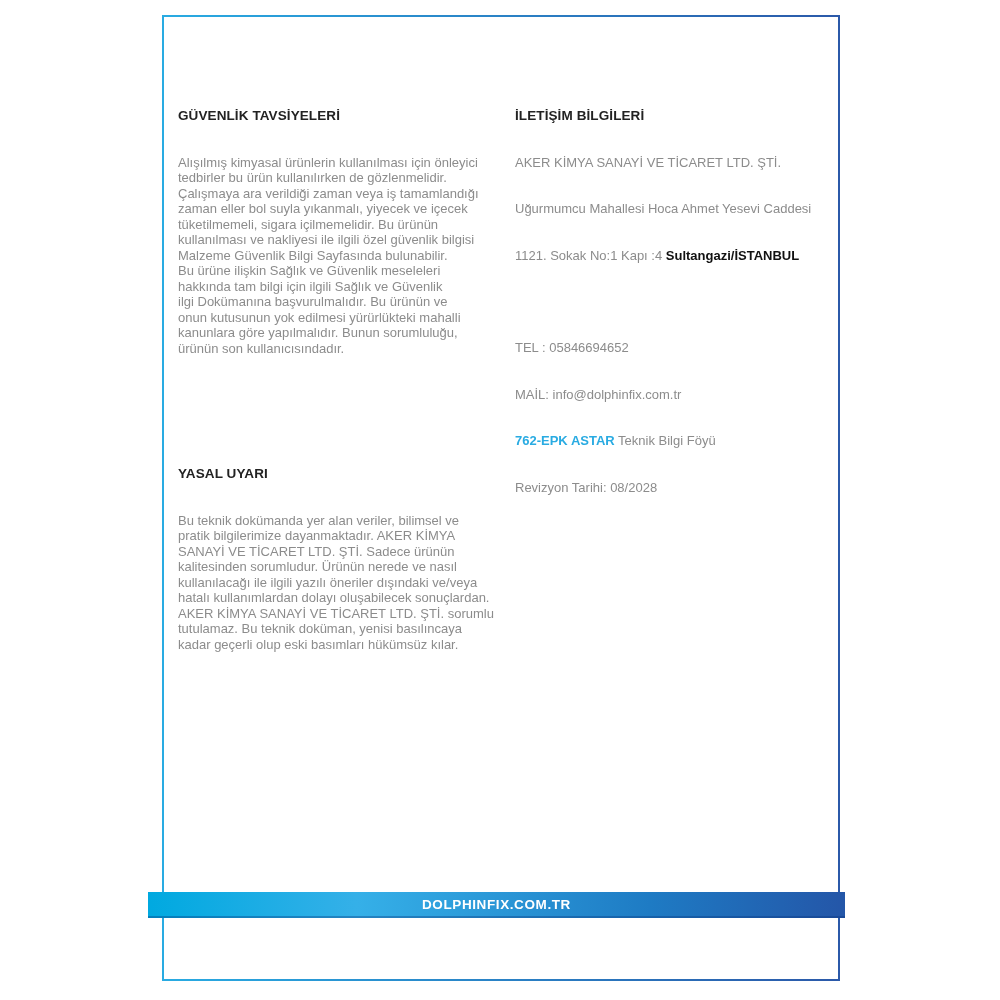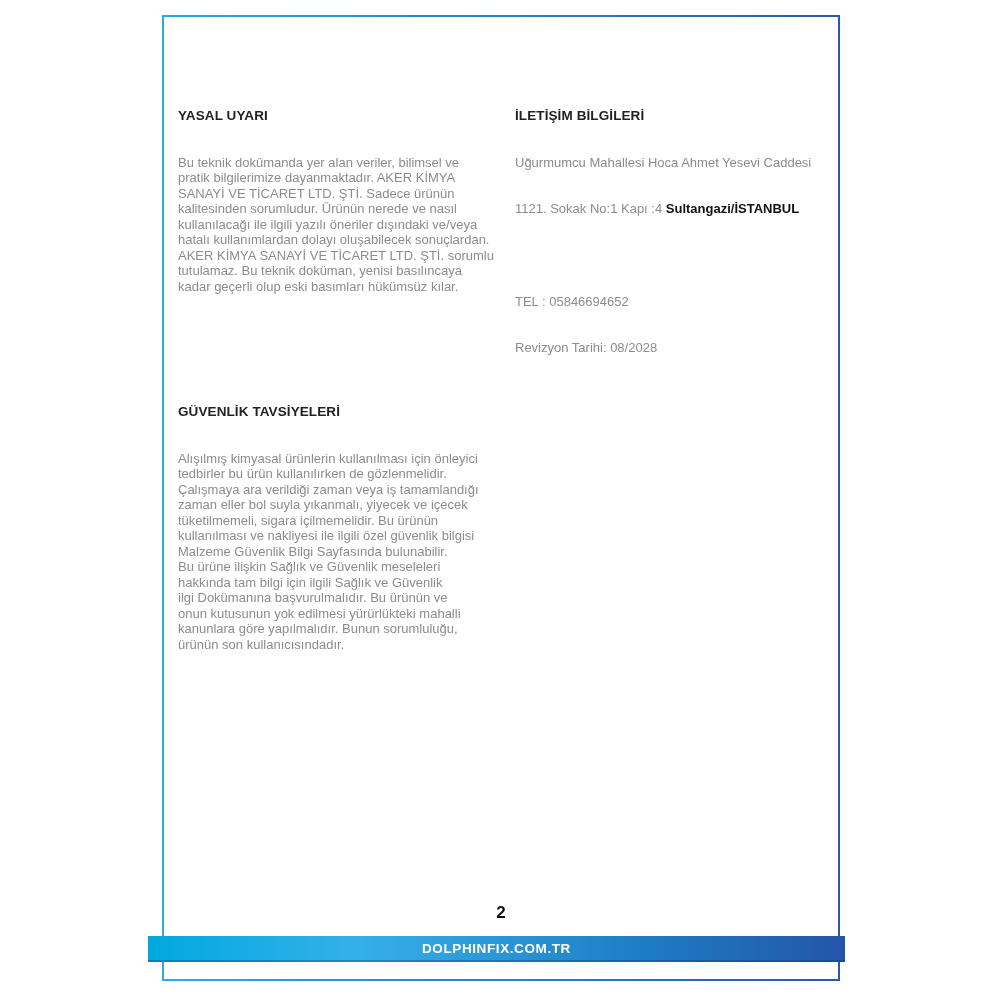--- a/index.html
+++ b/index.html
@@ -44,21 +44,21 @@
     left: 162px; top: 903px;
     width: 678px;
     text-align: center;
     font-size: 17px;
     font-weight: bold;
     color: #111111;
     z-index: 2;
   }
   .footer-bar {
     position: absolute;
-    left: 148px; top: 936px;
+    left: 148px; top: 892px;
     width: 697px; height: 26px;
     background: linear-gradient(90deg, #00A9E0 0%, #35B0E8 30%, #1E7BC4 72%, #2456A8 100%);
     border-bottom: 2px solid rgba(10, 50, 120, 0.35);
     display: flex;
     align-items: center;
     justify-content: center;
     z-index: 3;
   }
   .footer-text {
     color: #ffffff;
@@ -67,56 +67,59 @@
     letter-spacing: 0.6px;
   }
 </style>
 </head>
 <body>
 
 <div class="page-border"></div>
 
 <div class="col left-col">
   <div class="section">
-    <div class="sec-heading">YASAL UYARI</div>
-    <div class="body-text">Bu teknik dokümanda yer alan veriler, bilimsel ve
-pratik bilgilerimize dayanmaktadır. AKER KİMYA
-SANAYİ VE TİCARET LTD. ŞTİ. Sadece ürünün
-kalitesinden sorumludur. Ürünün nerede ve nasıl
-kullanılacağı ile ilgili yazılı öneriler dışındaki ve/veya
-hatalı kullanımlardan dolayı oluşabilecek sonuçlardan.
-AKER KİMYA SANAYİ VE TİCARET LTD. ŞTİ. sorumlu
-tutulamaz. Bu teknik doküman, yenisi basılıncaya
-kadar geçerli olup eski basımları hükümsüz kılar.</div>
-  </div>
-  <div class="section">
     <div class="sec-heading">GÜVENLİK TAVSİYELERİ</div>
     <div class="body-text">Alışılmış kimyasal ürünlerin kullanılması için önleyici
 tedbirler bu ürün kullanılırken de gözlenmelidir.
 Çalışmaya ara verildiği zaman veya iş tamamlandığı
 zaman eller bol suyla yıkanmalı, yiyecek ve içecek
 tüketilmemeli, sigara içilmemelidir. Bu ürünün
 kullanılması ve nakliyesi ile ilgili özel güvenlik bilgisi
 Malzeme Güvenlik Bilgi Sayfasında bulunabilir.
 Bu ürüne ilişkin Sağlık ve Güvenlik meseleleri
 hakkında tam bilgi için ilgili Sağlık ve Güvenlik
 ilgi Dokümanına başvurulmalıdır. Bu ürünün ve
 onun kutusunun yok edilmesi yürürlükteki mahalli
 kanunlara göre yapılmalıdır. Bunun sorumluluğu,
 ürünün son kullanıcısındadır.</div>
   </div>
+  <div class="section">
+    <div class="sec-heading">YASAL UYARI</div>
+    <div class="body-text">Bu teknik dokümanda yer alan veriler, bilimsel ve
+pratik bilgilerimize dayanmaktadır. AKER KİMYA
+SANAYİ VE TİCARET LTD. ŞTİ. Sadece ürünün
+kalitesinden sorumludur. Ürünün nerede ve nasıl
+kullanılacağı ile ilgili yazılı öneriler dışındaki ve/veya
+hatalı kullanımlardan dolayı oluşabilecek sonuçlardan.
+AKER KİMYA SANAYİ VE TİCARET LTD. ŞTİ. sorumlu
+tutulamaz. Bu teknik doküman, yenisi basılıncaya
+kadar geçerli olup eski basımları hükümsüz kılar.</div>
+  </div>
 </div>
 
 <div class="col right-col">
   <div class="section">
     <div class="sec-heading">İLETİŞİM BİLGİLERİ</div>
+    <div>AKER KİMYA SANAYİ VE TİCARET LTD. ŞTİ.</div>
     <div>Uğurmumcu Mahallesi Hoca Ahmet Yesevi Caddesi</div>
     <div><span>1121. Sokak No:1 Kapı :4 </span><span class="bold-dark">Sultangazi/İSTANBUL</span></div>
     <div class="contact-block2">
       <div>TEL : 05846694652</div>
+      <div>MAİL: info@dolphinfix.com.tr</div>
+      <div><span class="product-code">762-EPK ASTAR</span><span> Teknik Bilgi Föyü</span></div>
       <div>Revizyon Tarihi: 08/2028</div>
     </div>
   </div>
 </div>
 
 <div class="page-number">2</div>
 
 <div class="footer-bar">
   <span class="footer-text">DOLPHINFIX.COM.TR</span>
 </div>

